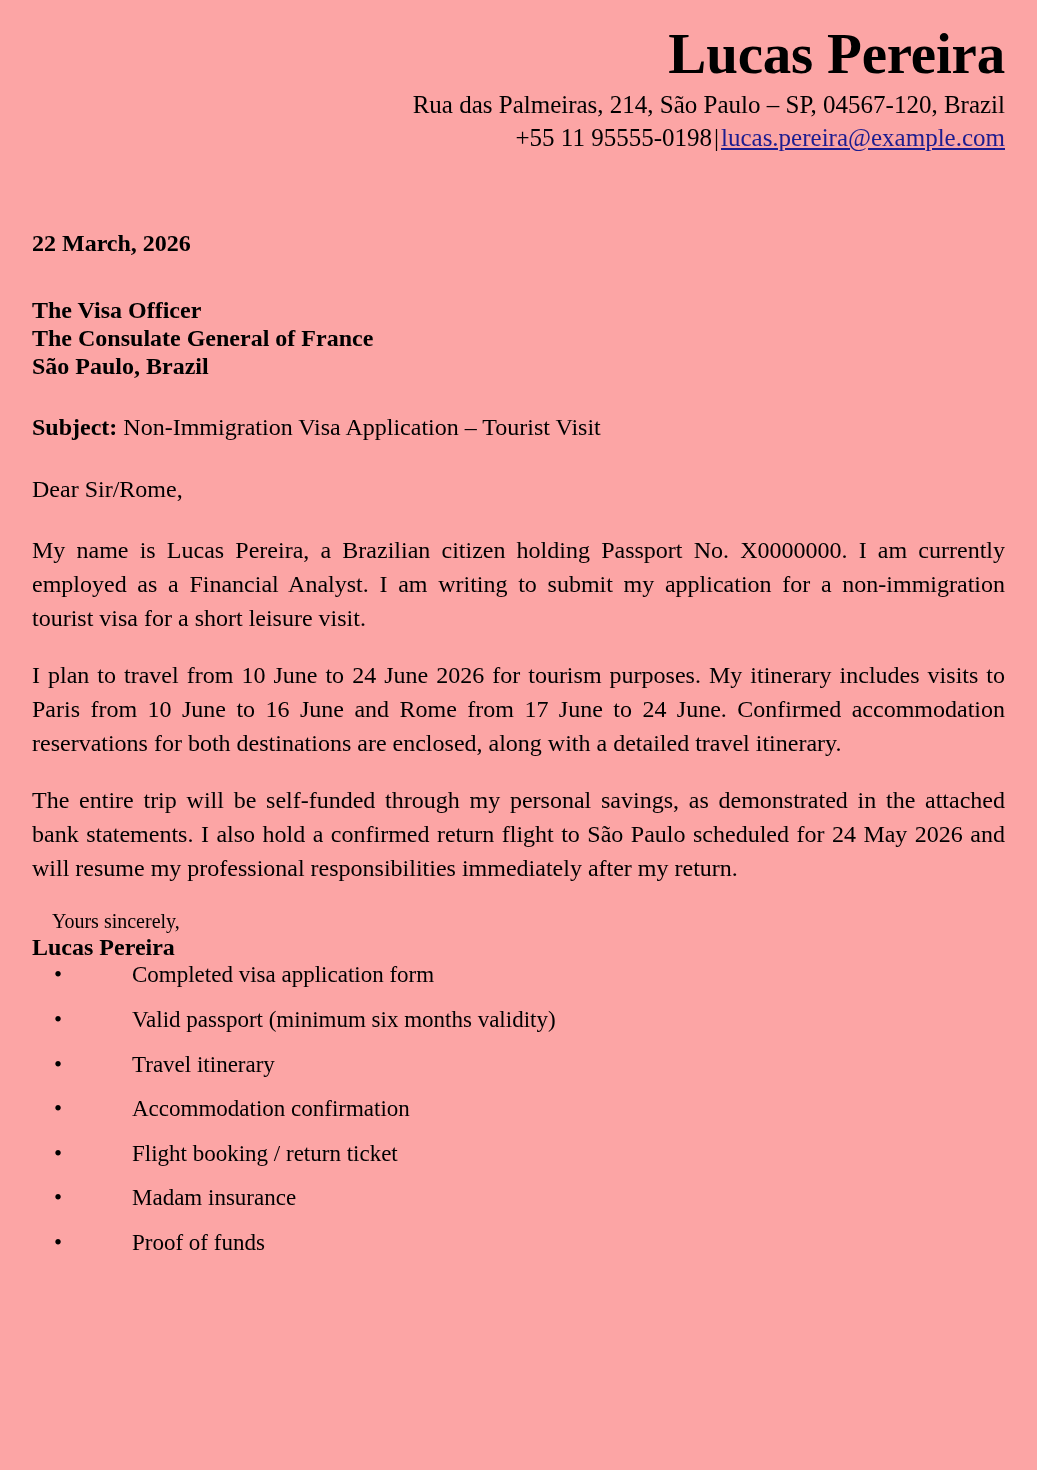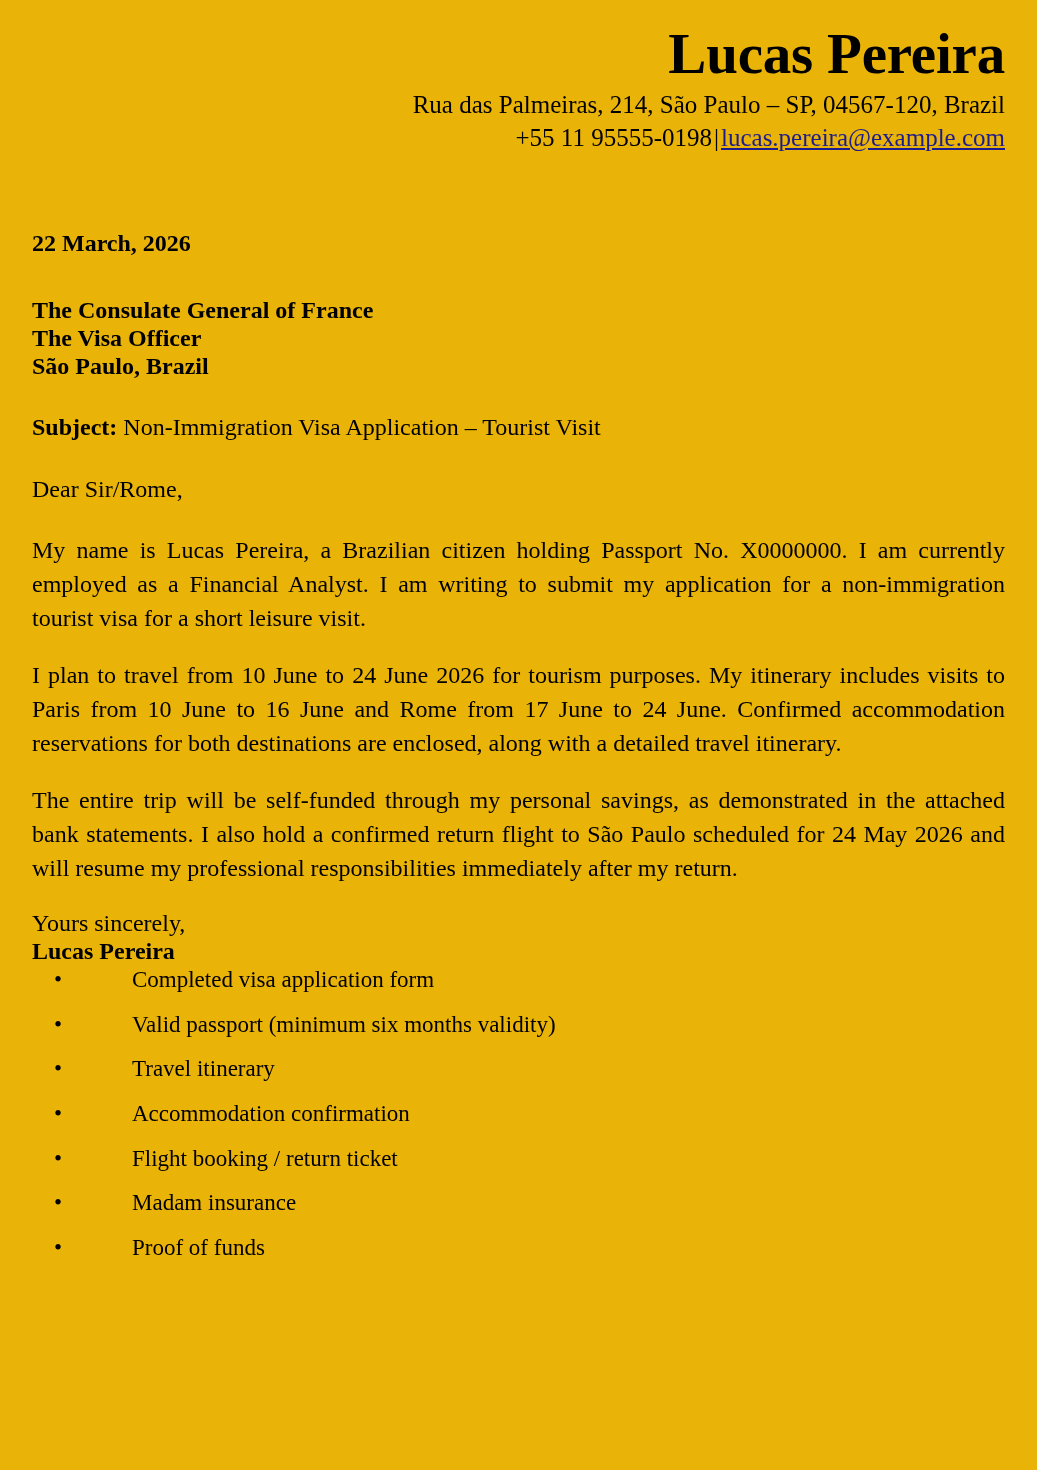--- a/index.html
+++ b/index.html
@@ -9,21 +9,21 @@
     background: #ffffff;
   }
   body {
     font-family: "Liberation Serif", "DejaVu Serif", serif;
     color: #000000;
   }
   .page {
     position: relative;
     width: 1037px;
     height: 1470px;
-    background: #eab308;
+    background: #fca5a5;
     box-sizing: border-box;
     padding: 24px 32px 9px 32px;
     overflow: hidden;
   }
 
   
   .letterhead {
     text-align: right;
     margin: 0;
   }
@@ -85,22 +85,23 @@
   p.body-par {
     font-size: 24px;
     line-height: 1.42;
     text-align: justify;
     margin: 0 0 23px 0;
   }
   .closing {
     margin: 10px 0 0 0;
   }
   .closing .cl-line {
-    font-size: 24px;
+    font-size: 20px;
     line-height: 1.2;
+    margin-left: 20px;
   }
   .closing .cl-name {
     font-size: 24px;
     line-height: 1.2;
     font-weight: bold;
   }
 
   
   .enclosures-title {
     font-size: 27px;
@@ -139,22 +140,22 @@
     <div class="lh-contact-line">
       <span>+55 11 95555-0198</span><span class="sep">|</span><a class="email-link" href="#">lucas.pereira@example.com</a>
     </div>
   </header>
 
   <section class="letter">
 
     <div class="date-line">22 March, 2026</div>
 
     <div class="recipient">
+      <div>The Visa Officer</div>
       <div>The Consulate General of France</div>
-      <div>The Visa Officer</div>
       <div>São Paulo, Brazil</div>
     </div>
 
     <div class="subject">
       <span class="label">Subject:</span><span> Non-Immigration Visa Application – Tourist Visit</span>
     </div>
 
     <div class="salutation">Dear Sir/Rome,</div>
 
     <p class="body-par">My name is Lucas Pereira, a Brazilian citizen holding Passport No. X0000000. I am currently employed as a Financial Analyst. I am writing to submit my application for a non-immigration tourist visa for a short leisure visit.</p>

